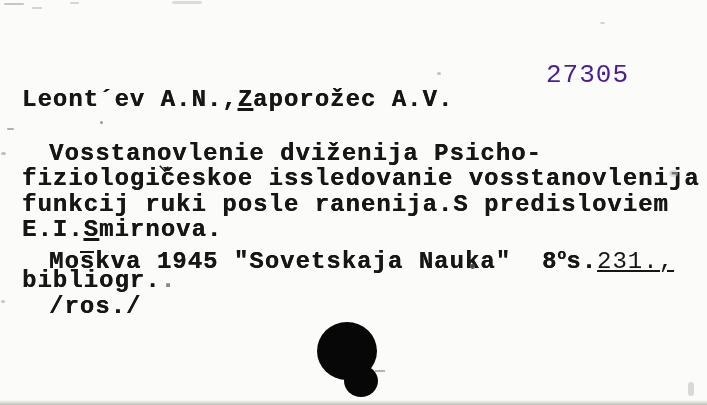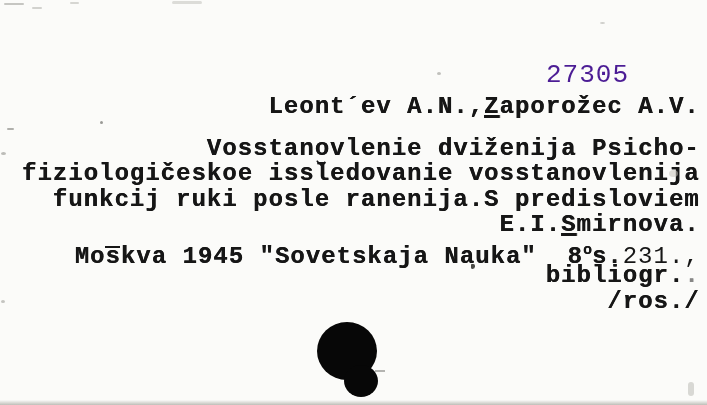--- a/index.html
+++ b/index.html
@@ -19,50 +19,49 @@
     position: absolute;
     left: 546px; top: 60px;
     font-size: 26px;
     font-weight: 400;
     letter-spacing: 1px;
     color: #4c1d95;
   }
   
   .text {
     position: absolute;
-    left: 22px; top: 94px;
+    left: 22px; top: 87px;
     font-size: 24px;
     font-weight: 700;
     letter-spacing: 1px;
     line-height: 25.5px;
     color: #161616;
     white-space: pre;
     text-shadow: 0.3px 0 0 #161616;
-    text-align: right;
   }
   .tline { height: 25.5px; }
   .tline.ind { padding-left: 27px; }
-  .tline.gap { margin-top: 16px; }
+  .tline.gap { margin-top: 28px; }
   
   .u { text-decoration: underline; text-decoration-thickness: 2.5px; text-underline-offset: 2px; }
   .ol { position: relative; }
   .ol::before {
     content: ""; position: absolute; left: 0px; right: 1px; top: 3px;
     height: 2.5px; background: currentColor;
   }
   .cb { position: relative; }
   .cb::after {
     content: ""; position: absolute; left: 50%; bottom: -4px;
     width: 6px; height: 6px;
     border-right: 2.5px solid currentColor;
     border-bottom: 2.5px solid currentColor;
     transform: translateX(-60%) rotate(45deg) scale(1, 0.75);
   }
   .sup { font-size: 0.62em; vertical-align: super; letter-spacing: 0; }
-  .light { font-weight: 400; text-shadow: none; }
+  .light { font-weight: 400; text-shadow: none; text-decoration: underline; }
   .faint { opacity: 0.5; }
   
   .blot { position: absolute; left: 303px; top: 320px; }
   
   .speck { position: absolute; border-radius: 50%; }
   .s1  { left: 4px;   top: 3px;   width: 20px; height: 2px; background: #c6c6c2; border-radius: 2px; }
   .s2  { left: 32px;  top: 7px;   width: 10px; height: 2px; background: #d2d2ce; border-radius: 2px; }
   .s3  { left: 70px;  top: 2px;   width: 9px;  height: 2px; background: #d6d6d2; border-radius: 2px; }
   .s4  { left: 172px; top: 1px;   width: 30px; height: 3px; background: #dcdcd8; border-radius: 2px; }
   .s5  { left: 437px; top: 72px;  width: 4px;  height: 3px; background: #c0c0bc; }

